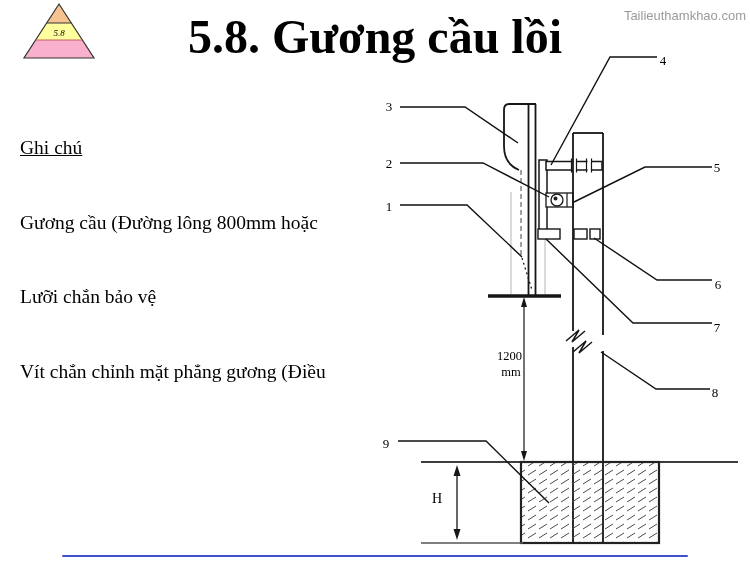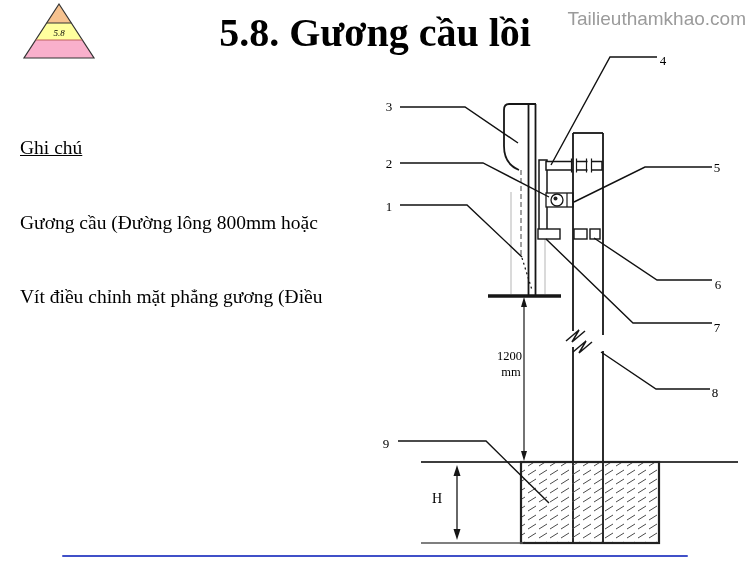--- a/index.html
+++ b/index.html
@@ -2,25 +2,25 @@
 <html><head>
 <meta charset="utf-8">
 <style>
   html,body{margin:0;padding:0;background:#888;}
   .slide{
     position:relative;width:750px;height:563px;background:#ffffff;
     overflow:hidden;font-family:"Liberation Serif", serif;color:#000;
   }
   .title{
     position:absolute;left:0;top:11px;width:100%;text-align:center;
-    font-size:40px;font-weight:bold;line-height:1.1;letter-spacing:0px;
+    font-size:48px;font-weight:bold;line-height:1.1;letter-spacing:0px;
   }
   .watermark{
     position:absolute;top:8px;right:4px;
-    font-family:"Liberation Sans", sans-serif;font-size:19px;color:#9b9b9b;
+    font-family:"Liberation Sans", sans-serif;font-size:13px;color:#9b9b9b;
   }
   .logo{position:absolute;left:20px;top:1px;}
   .notes{
     position:absolute;left:20px;top:86px;width:362px;
     font-size:19.5px;line-height:24.9px;white-space:pre-wrap;
   }
   .notes .heading{font-weight:normal;text-decoration:underline;}
   .notes .cont{margin-left:37px;}
   .diagram{position:absolute;left:0;top:0;pointer-events:none;}
   .footer-line{
@@ -44,21 +44,22 @@
     <text x="39" y="35" font-size="9" text-anchor="middle" font-style="italic">5.8</text>
   </svg>
 
   <div class="title">5.8. Gương cầu lồi</div>
 
   <div class="watermark">Tailieuthamkhao.com</div>
 
   <div class="notes">
     <div class="heading">Ghi chú</div>
     <div>Gương cầu (Đường lông 800mm hoặc</div>
-    <div>Vít điều chỉnh mặt phẳng gương (Điều</div>
+    <div>Lưỡi chắn bảo vệ</div>
+    <div>Vít chắn chỉnh mặt phẳng gương (Điều</div>
     
     
     
     
     
     
     
     
     
     

